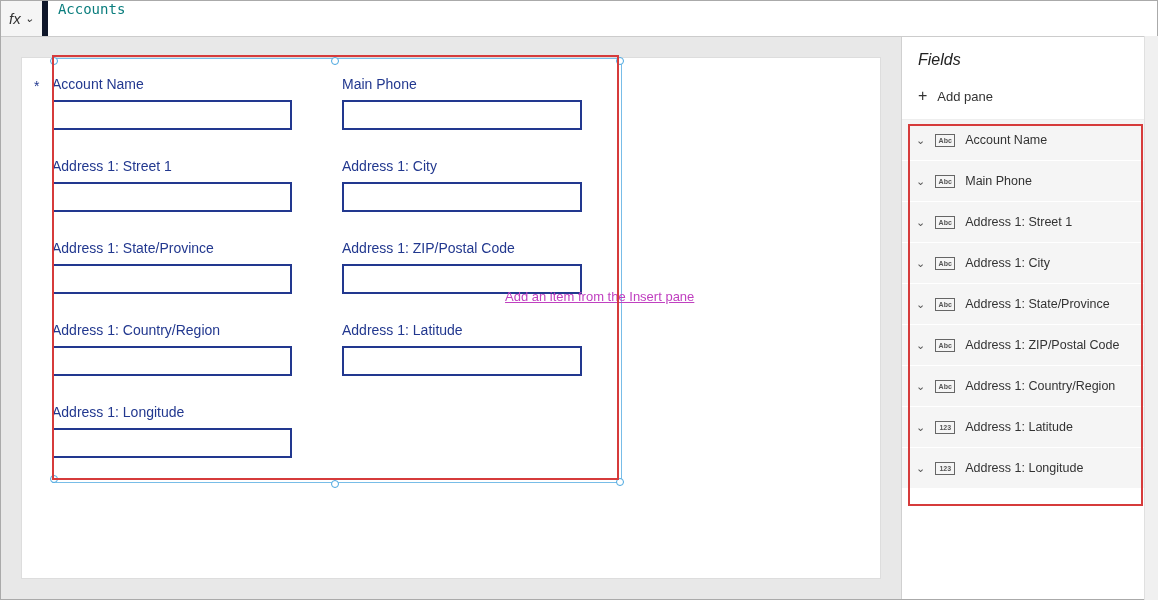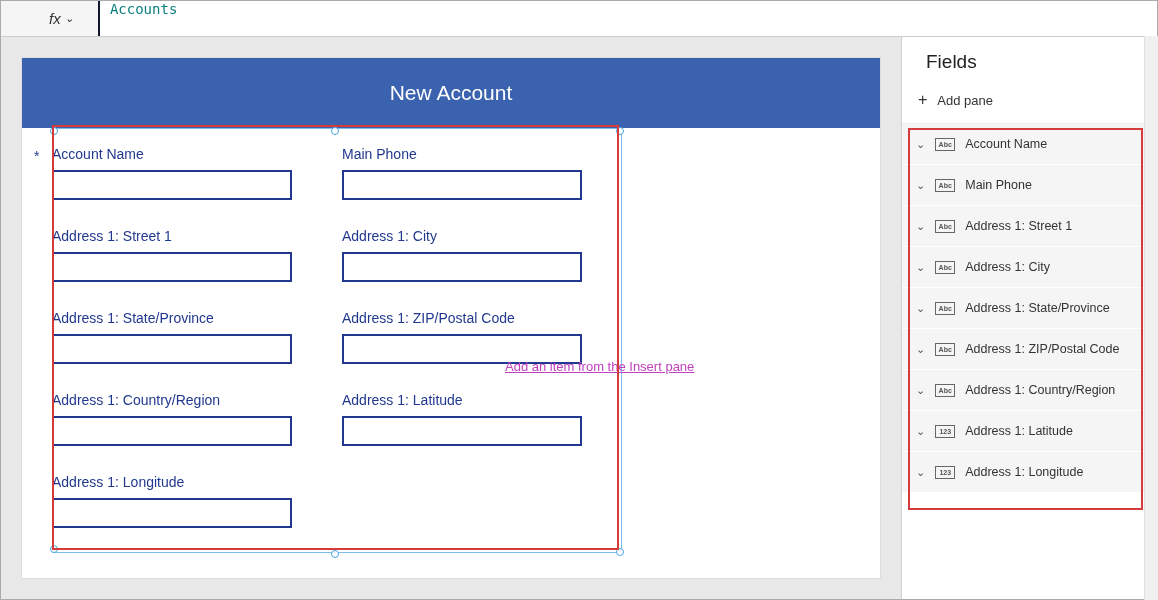--- a/index.html
+++ b/index.html
@@ -15,28 +15,27 @@
     .formula-bar {
       display: flex;
       align-items: center;
       height: 36px;
       background: #f5f5f5;
       border-bottom: 1px solid #ccc;
     }
     .fx-cell {
       display: flex;
       align-items: center;
-      padding: 0 24px;
+      padding: 0 8px;
       height: 100%;
-      border-right: 2px solid #0f172a;
+      border-right: 6px solid #0f172a;
       font-style: italic;
       font-size: 15px;
       color: #333;
       gap: 4px;
-      margin-left: 24px;
     }
     .fx-cell .chev { font-size: 11px; }
     .formula-input {
       flex: 1;
       height: 100%;
       display: flex;
       align-items: flex-start;
       padding: 0 10px;
       background: #fff;
       color: #0a7d7d;
@@ -140,23 +139,24 @@
     }
     
     .fields-panel {
       width: 256px;
       background: #fff;
       border-left: 1px solid #d0d0d0;
       display: flex;
       flex-direction: column;
     }
     .panel-header {
-      padding: 14px 24px 8px;
-      font-size: 19px;
+      padding: 14px 16px 8px;
+      font-size: 16px;
       color: #222;
+      font-style: italic;
     }
     .add-field {
       display: flex;
       align-items: center;
       gap: 10px;
       padding: 10px 16px 14px;
       font-size: 13px;
       color: #333;
       cursor: pointer;
     }
@@ -223,21 +223,20 @@
     <span class="chev">⌄</span>
   </div>
   <div class="formula-input">
     <span>Accounts</span>
   </div>
 </div>
 
 <div class="main">
   <div class="canvas-area">
     <div class="canvas">
-      <div class="form-header">New Account</div>
       <div class="form-body-wrap">
         <div class="canvas-selection"></div>
         <div class="selection-handles">
           <div class="h h-tl"></div>
           <div class="h h-tc"></div>
           <div class="h h-tr"></div>
           <div class="h h-ml"></div>
           <div class="h h-mr"></div>
           <div class="h h-bl"></div>
         </div>

